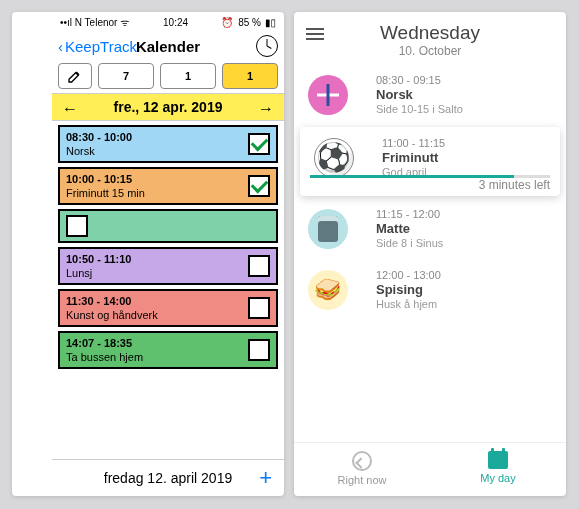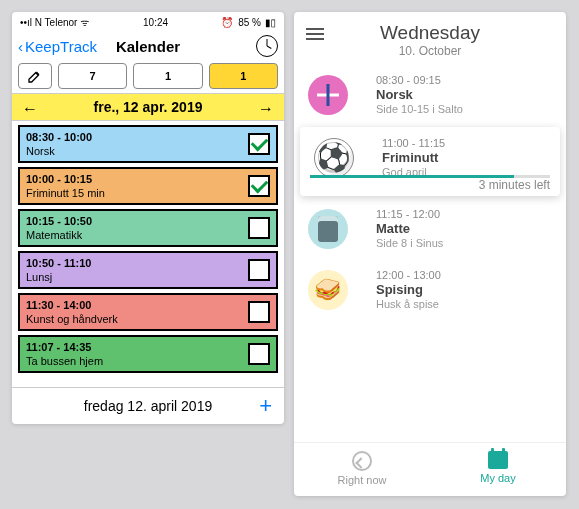--- a/index.html
+++ b/index.html
@@ -13,21 +13,21 @@
     gap: 10px;
   }
   .phone {
     background: #fff;
     border-radius: 4px;
     box-shadow: 0 1px 4px rgba(0,0,0,0.15);
     overflow: hidden;
     display: flex;
     flex-direction: column;
   }
-  .phone-left { width: 272px; height: 412px; }
+  .phone-left { width: 272px; height: 484px; padding-left: 40px; }
   .phone-right { width: 272px; height: 484px; }
 
   
   .statusbar {
     display: flex;
     justify-content: space-between;
     align-items: center;
     font-size: 10px;
     padding: 3px 8px;
     color: #000;
@@ -205,43 +205,39 @@
       <div class="chk checked"></div>
     </div>
     <div class="evt" style="background:#f5b46c">
       <div class="evt-text">
           <span class="time">10:00 - 10:15</span>
           <span>Friminutt 15 min</span>
         </div>
       <div class="chk checked"></div>
     </div>
     <div class="evt" style="background:#7fd1aa">
-      <div class="evt-text">
-          <span class="time">10:15 - 10:50</span>
-          <span>Matematikk</span>
-        </div>
       <div class="chk"></div>
     </div>
     <div class="evt" style="background:#c6a8e8">
       <div class="evt-text">
           <span class="time">10:50 - 11:10</span>
           <span>Lunsj</span>
         </div>
       <div class="chk"></div>
     </div>
     <div class="evt" style="background:#ef8b82">
       <div class="evt-text">
           <span class="time">11:30 - 14:00</span>
           <span>Kunst og håndverk</span>
         </div>
       <div class="chk"></div>
     </div>
     <div class="evt" style="background:#5fc06d">
       <div class="evt-text">
-          <span class="time">11:07 - 14:35</span>
+          <span class="time">14:07 - 18:35</span>
           <span>Ta bussen hjem</span>
         </div>
       <div class="chk"></div>
     </div>
   </div>
 
   <div class="footer-left">
     <span>fredag 12. april 2019</span>
     <span class="plus">+</span>
   </div>
@@ -291,21 +287,21 @@
         <span class="lbl">Matte</span>
         <span class="det">Side 8 i Sinus</span>
       </div>
     </div>
 
     <div class="r-item">
       <div class="icon-circ food-ic"></div>
       <div class="meta">
         <span class="t">12:00 - 13:00</span>
         <span class="lbl">Spising</span>
-        <span class="det">Husk å spise</span>
+        <span class="det">Husk å hjem</span>
       </div>
     </div>
 
   </div>
 
   <div class="r-footer">
     <div class="r-tab">
       <div class="ic-now"></div>
       <span>Right now</span>
     </div>

